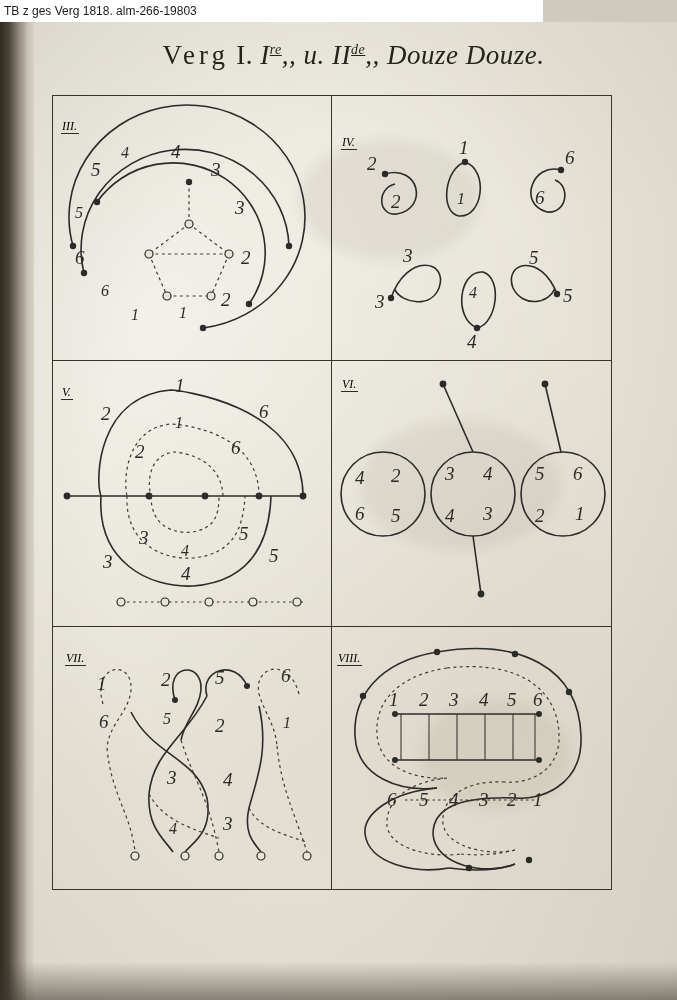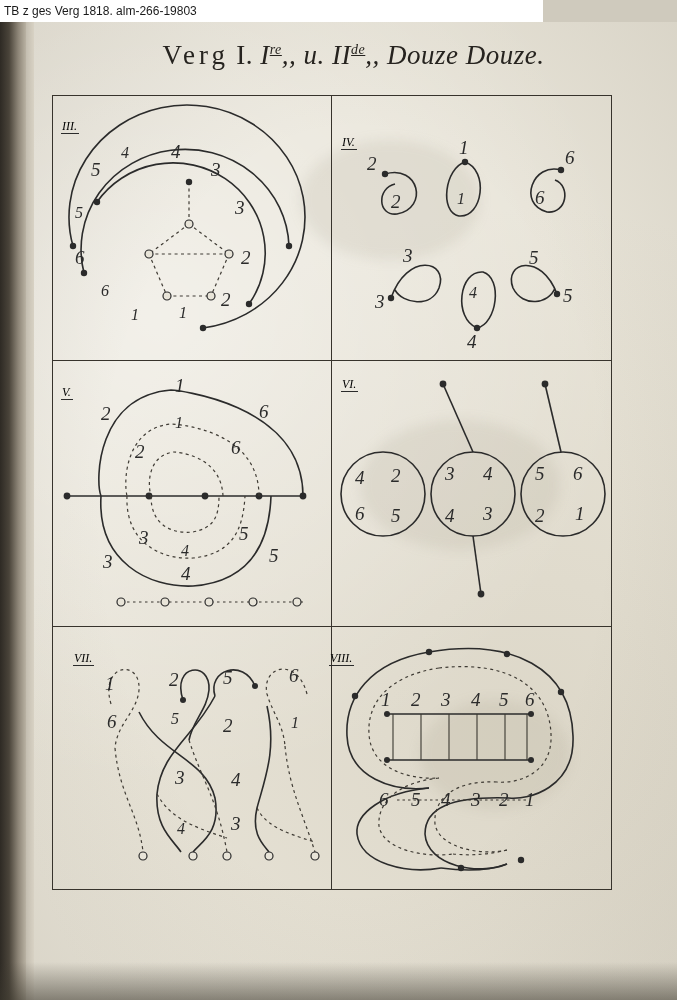--- a/index.html
+++ b/index.html
@@ -277,21 +277,21 @@
       <text class="num" x="240" y="126">6</text>
       <text class="num" x="22" y="166">6</text>
       <text class="num" x="58" y="168">5</text>
       <text class="num" x="112" y="168">4</text>
       <text class="num" x="150" y="166">3</text>
       <text class="num" x="202" y="168">2</text>
       <text class="num" x="242" y="166">1</text>
     </svg>
   </div>
 
-  <div class="cell" style="left:12px;top:532px;width:278px;height:261px;">
+  <div class="cell" style="left:4px;top:532px;width:278px;height:261px;">
     <div class="cell-label">VII.</div>
     <svg width="278" height="261" viewBox="0 0 278 261">
 
       <path class="dash" d="M 46 76 C 34 36 76 30 74 62 C 72 84 52 96 50 120"></path>
       <path class="dash" d="M 242 66 C 232 28 196 38 202 66 C 208 86 218 96 220 118"></path>
 
       <path class="stroke" d="M 118 72 C 106 36 146 32 144 62 C 142 82 128 92 124 112"></path>
       <path class="stroke" d="M 190 58 C 178 30 142 42 150 68"></path>
       <circle class="dot" cx="118" cy="72" r="3"></circle>
       <circle class="dot" cx="190" cy="58" r="3"></circle>
@@ -320,21 +320,21 @@
       <text class="num numsm" x="106" y="96">5</text>
       <text class="num" x="158" y="104">2</text>
       <text class="num numsm" x="226" y="100">1</text>
       <text class="num" x="110" y="156">3</text>
       <text class="num" x="166" y="158">4</text>
       <text class="num numsm" x="112" y="206">4</text>
       <text class="num" x="166" y="202">3</text>
     </svg>
   </div>
 
-  <div class="cell" style="left:268px;top:532px;width:280px;height:261px;">
+  <div class="cell" style="left:276px;top:532px;width:280px;height:261px;">
     <div class="cell-label">VIII.</div>
     <svg width="280" height="261" viewBox="0 0 280 261">
 
       <path class="stroke" d="M 108 24 C 192 10 250 40 252 108 C 254 160 208 172 188 170"></path>
       <path class="stroke" d="M 188 170 C 130 168 104 180 104 206 C 106 238 158 248 186 236"></path>
       <path class="stroke" d="M 108 24 C 48 34 24 70 26 108 C 28 150 72 164 108 160"></path>
       <path class="stroke" d="M 108 160 C 62 164 34 186 36 206 C 40 236 86 246 120 240"></path>
       <path class="stroke" d="M 120 240 C 150 244 170 242 186 236"></path>
 
       <circle class="dot" cx="108" cy="24" r="3.2"></circle>

